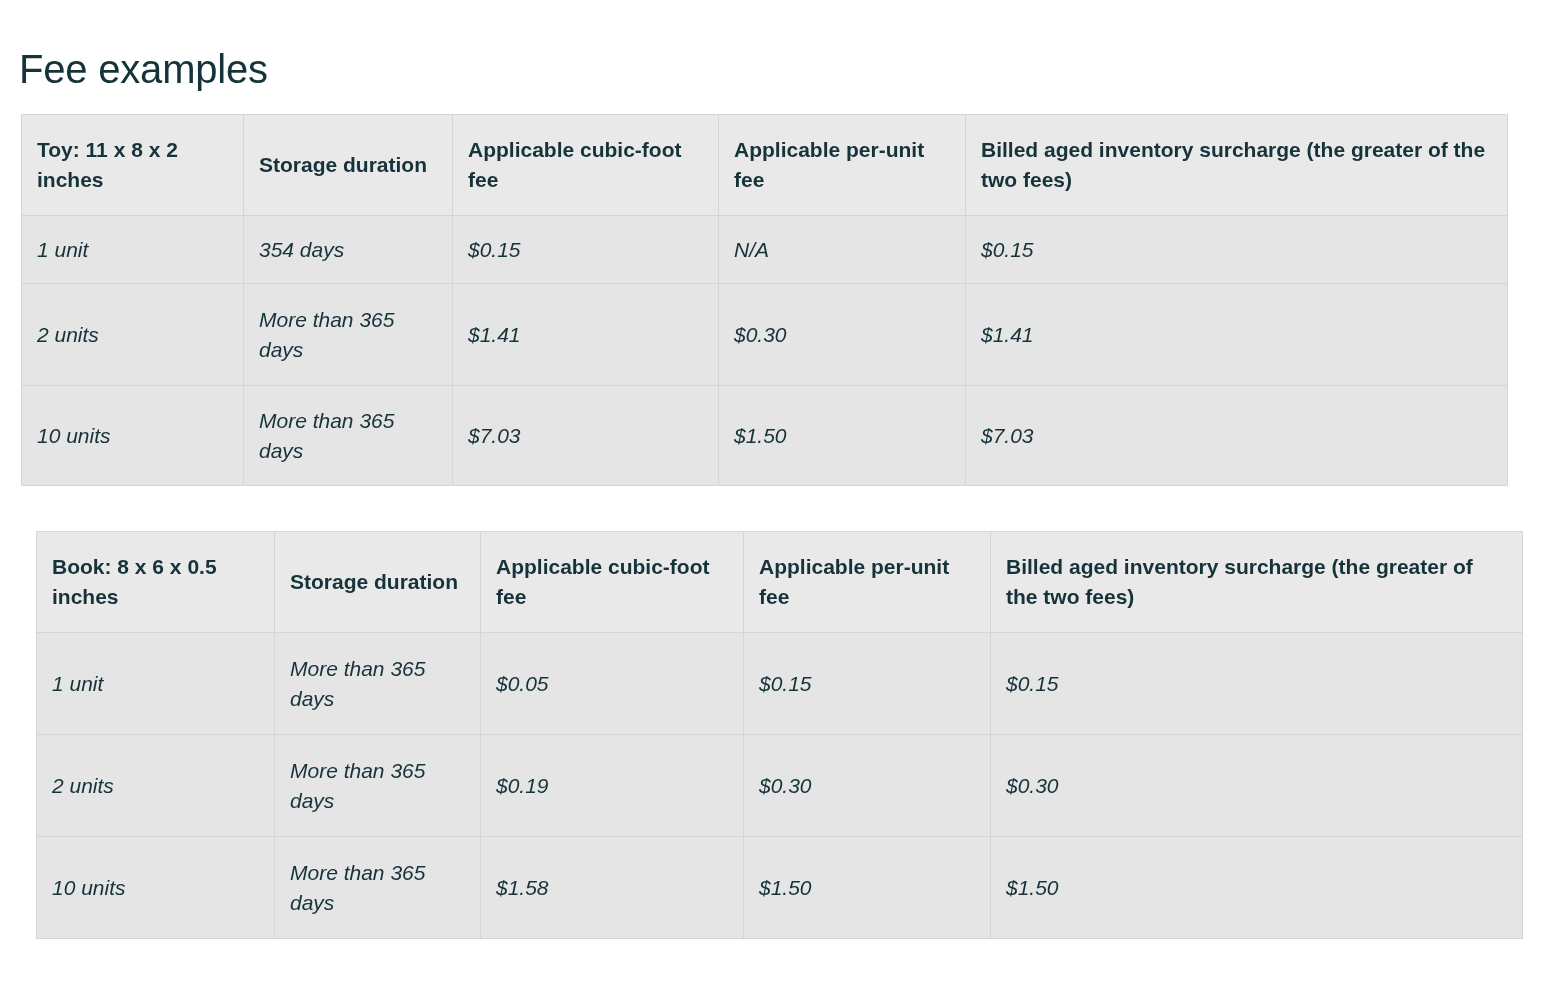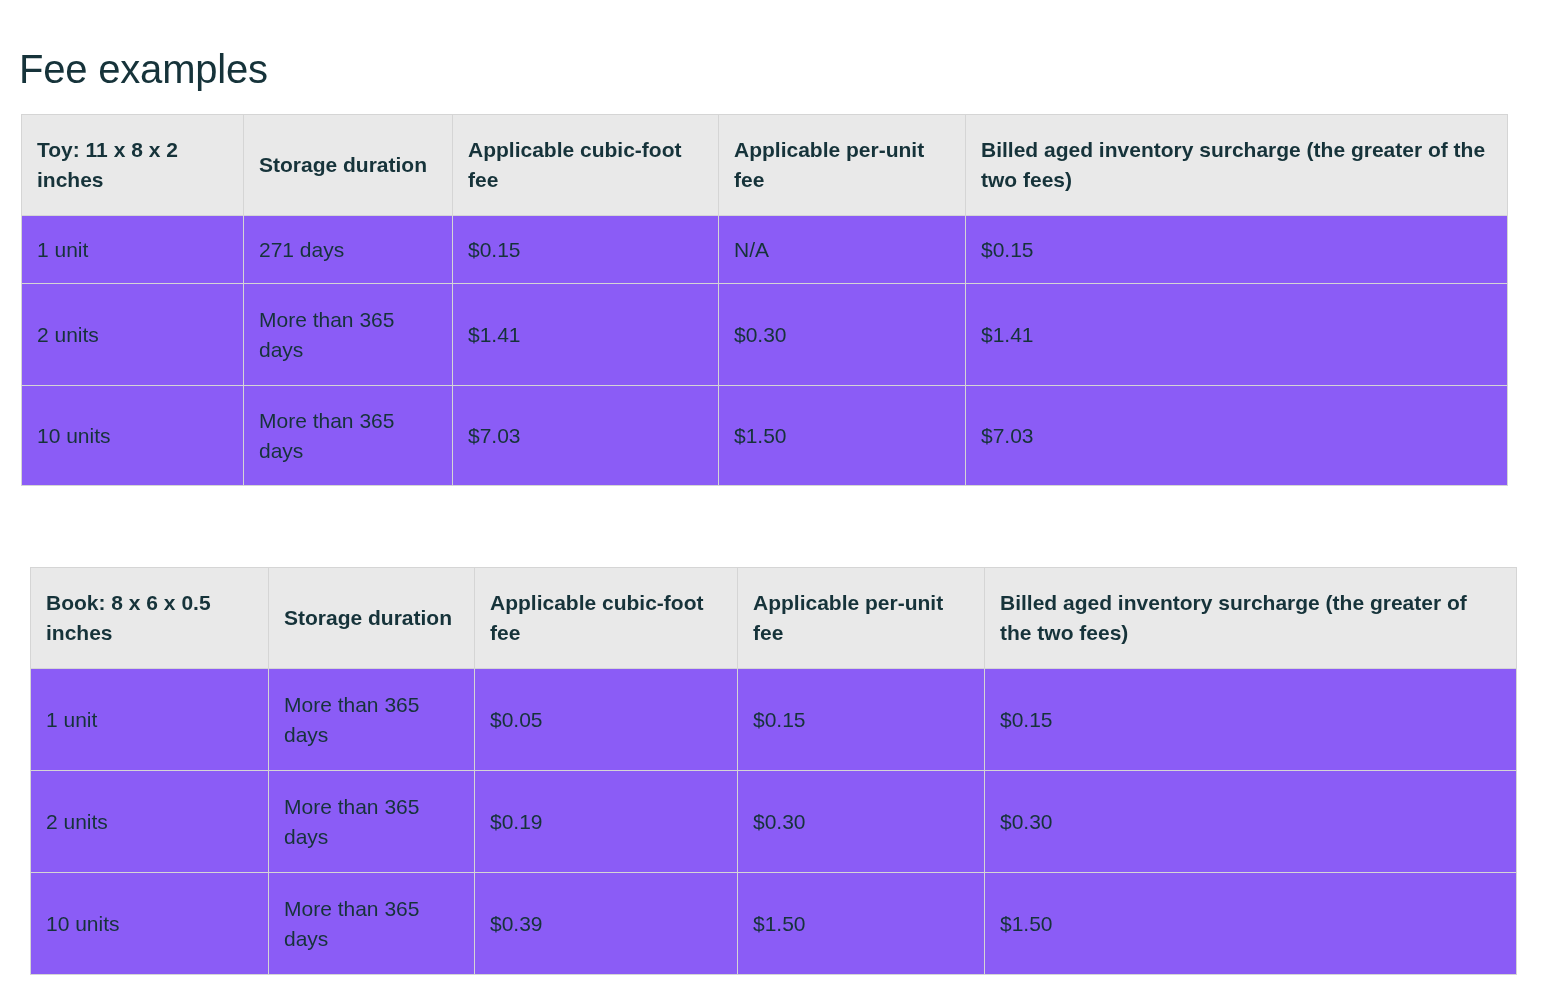--- a/index.html
+++ b/index.html
@@ -52,21 +52,22 @@
     font-size: 21px;
     line-height: 30px;
     color: #16333a;
     border-color: #d5d5d5;
   }
   .fee-table tbody td {
     font-weight: 400;
     font-size: 21px;
     line-height: 30px;
     color: #16333a;
-    background: #8b5cf6;
+    background: #e5e5e5;
+    font-style: italic;
   }
 
   
   #table-toy {
     left: 21px;
     top: 114px;
     width: 1486px;
     padding-left: 17px;
   }
   #table-toy thead th { height: 101px; }
@@ -74,24 +75,23 @@
   #table-toy tbody tr.r1 td { height: 102px; }
   #table-toy tbody tr.r2 td { height: 100px; }
   #table-toy col.c0 { width: 222px; }
   #table-toy col.c1 { width: 209px; }
   #table-toy col.c2 { width: 266px; }
   #table-toy col.c3 { width: 247px; }
   #table-toy col.c4 { width: 542px; }
 
   
   #table-book {
-    left: 30px;
+    left: 36px;
     top: 531px;
     width: 1486px;
-    margin-top: 36px;
   }
   #table-book thead th { height: 101px; }
   #table-book tbody tr td { height: 102px; }
   #table-book col.c0 { width: 238px; }
   #table-book col.c1 { width: 206px; }
   #table-book col.c2 { width: 263px; }
   #table-book col.c3 { width: 247px; }
   #table-book col.c4 { width: 532px; }
 </style>
 </head>
@@ -114,21 +114,21 @@
         <th>Toy: 11 x 8 x 2 inches</th>
         <th>Storage duration</th>
         <th>Applicable cubic-foot fee</th>
         <th>Applicable per-unit fee</th>
         <th>Billed aged inventory surcharge (the greater of the two fees)</th>
       </tr>
     </thead>
     <tbody>
       <tr class="r0">
         <td>1 unit</td>
-        <td>271 days</td>
+        <td>354 days</td>
         <td>$0.15</td>
         <td>N/A</td>
         <td>$0.15</td>
       </tr>
       <tr class="r1">
         <td>2 units</td>
         <td>More than 365 days</td>
         <td>$1.41</td>
         <td>$0.30</td>
         <td>$1.41</td>
@@ -171,20 +171,20 @@
       <tr>
         <td>2 units</td>
         <td>More than 365 days</td>
         <td>$0.19</td>
         <td>$0.30</td>
         <td>$0.30</td>
       </tr>
       <tr>
         <td>10 units</td>
         <td>More than 365 days</td>
-        <td>$0.39</td>
+        <td>$1.58</td>
         <td>$1.50</td>
         <td>$1.50</td>
       </tr>
     </tbody>
   </table>
 
 </div>
 
 </body></html>

